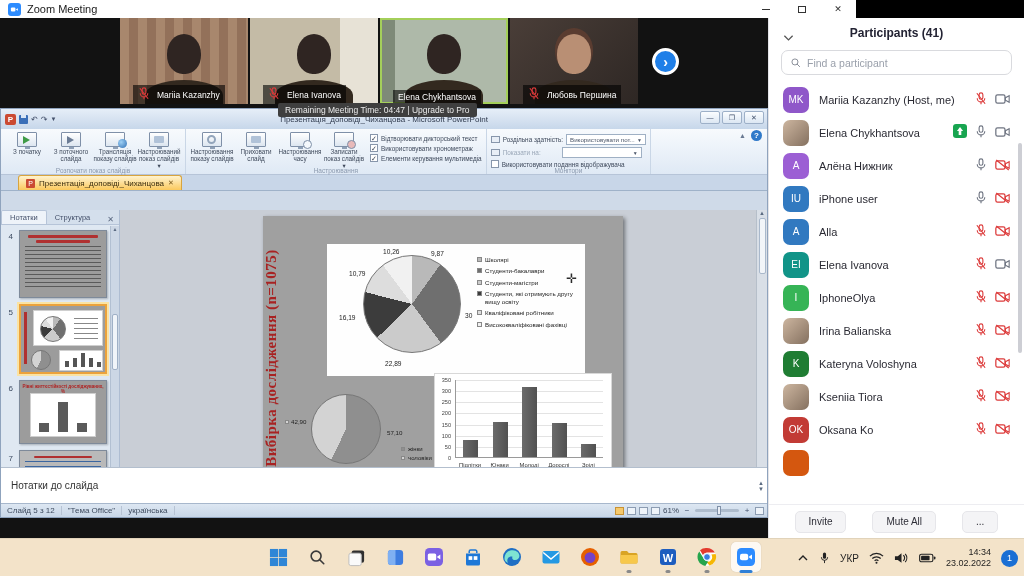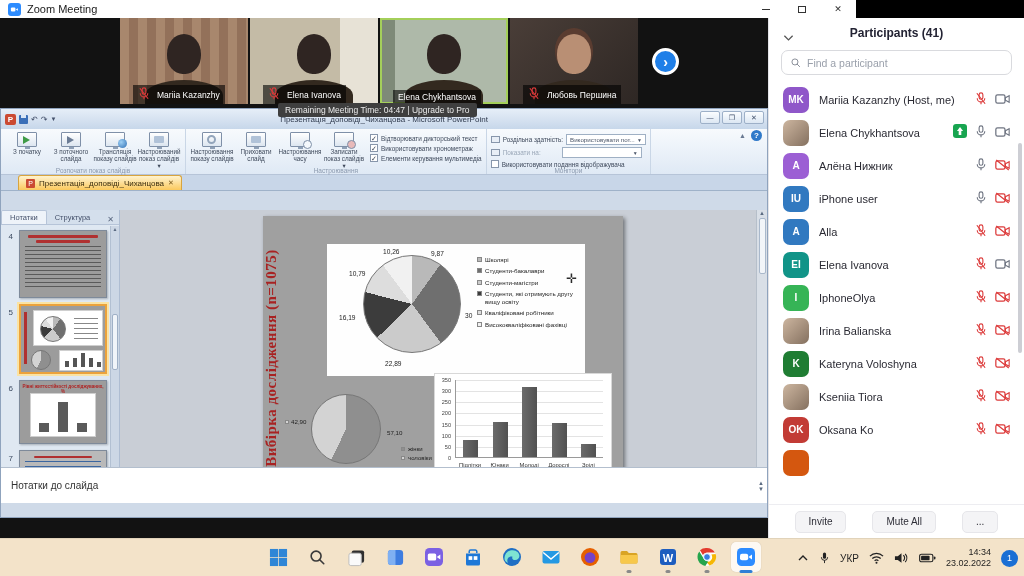--- a/index.html
+++ b/index.html
@@ -134,21 +134,21 @@
   
   .participants{position:absolute;top:18px;left:768px;width:256px;height:520px;background:#fff;border-left:1px solid #e4e4e8;display:flex;flex-direction:column;z-index:30}
   .phead{height:30px;position:relative;display:flex;align-items:center;justify-content:center}
   .pchev{position:absolute;left:14px;top:10px}
   .ptitle{font-size:12px;font-weight:bold;color:#232333}
   .psearch{margin:2px 12px 8px;height:25px;border:1px solid #d9dade;border-radius:7px;display:flex;align-items:center;padding:0 8px;gap:6px}
   .psearch input{border:none;outline:none;font-size:10.5px;color:#444;width:180px;font-family:"Liberation Sans",sans-serif}
   .psearch input::placeholder{color:#9aa0ab}
   .plist{flex:1;overflow:hidden;position:relative}
   .prow{height:33px;display:flex;align-items:center;padding:0 14px;gap:10px}
-  .avatar{width:26px;height:26px;border-radius:7px;color:#fff;font-weight:bold;font-size:10px;display:flex;align-items:center;justify-content:center;flex:0 0 26px}
+  .avatar{width:26px;height:26px;border-radius:7px;color:#fff;font-weight:normal;font-size:10px;display:flex;align-items:center;justify-content:center;flex:0 0 26px}
   .avatar.photo{background:linear-gradient(135deg,#cdb6a0,#84705f)}
   .pname{font-size:11px;color:#2a2a33;flex:1;white-space:nowrap;overflow:hidden}
   .picons{display:flex;gap:8px;align-items:center}
   .pscroll{position:absolute;right:2px;top:60px;width:4px;height:210px;background:#cdced4;border-radius:2px}
   .pfoot{height:34px;border-top:1px solid #ededf1;display:flex;align-items:center;justify-content:center;gap:26px}
   .pbtn{height:22px;padding:0 13px;border-radius:5px;background:#f4f4f6;border:1px solid #e6e6ea;font-size:10px;color:#2f2f38;display:flex;align-items:center}
 
   
   .taskbar{position:absolute;left:0;top:538px;width:1024px;height:38px;background:#f3e3c9;border-top:1px solid rgba(0,0,0,.07);z-index:45}
   .tbcenter{position:absolute;left:50%;top:3px;transform:translateX(-50%);display:flex;gap:9px;align-items:center}
@@ -512,20 +512,38 @@
               <div class="cvthumb"></div>
             <div style="margin-top:auto">▲<br>▼<br>▼</div>
           </div>
         </div>
       </div>
 
       <div class="notesrow">
         <span>Нотатки до слайда</span>
         <span class="notesarrows">▲<br>▼</span>
       </div>
+      <div class="statusbar">
+        <span class="sbseg">Слайд 5 з 12</span>
+        <span class="sbseg">"Тема Office"</span>
+        <span class="sbseg">українська</span>
+        <div class="sbright">
+          <span class="vico on"></span>
+          <span class="vico"></span>
+          <span class="vico"></span>
+          <span class="vico"></span>
+          <span>61%</span>
+          <span class="zbtn">−</span>
+          <div class="ztrack">
+              <div class="zthumb"></div>
+            </div>
+          <span class="zbtn">+</span>
+          <span class="vico"></span>
+        </div>
+      </div>
     </div>
   </div>
 
   <div class="overlay-time">Remaining Meeting Time: 04:47 | Upgrade to Pro</div>
 
   <div class="participants">
     <div class="phead">
       <span class="pchev">
         <svg width="11" height="8" viewBox="0 0 12 8">
             <path d="M1.5 1.5 6 6l4.5-4.5" fill="none" stroke="#555" stroke-width="1.4"></path>

